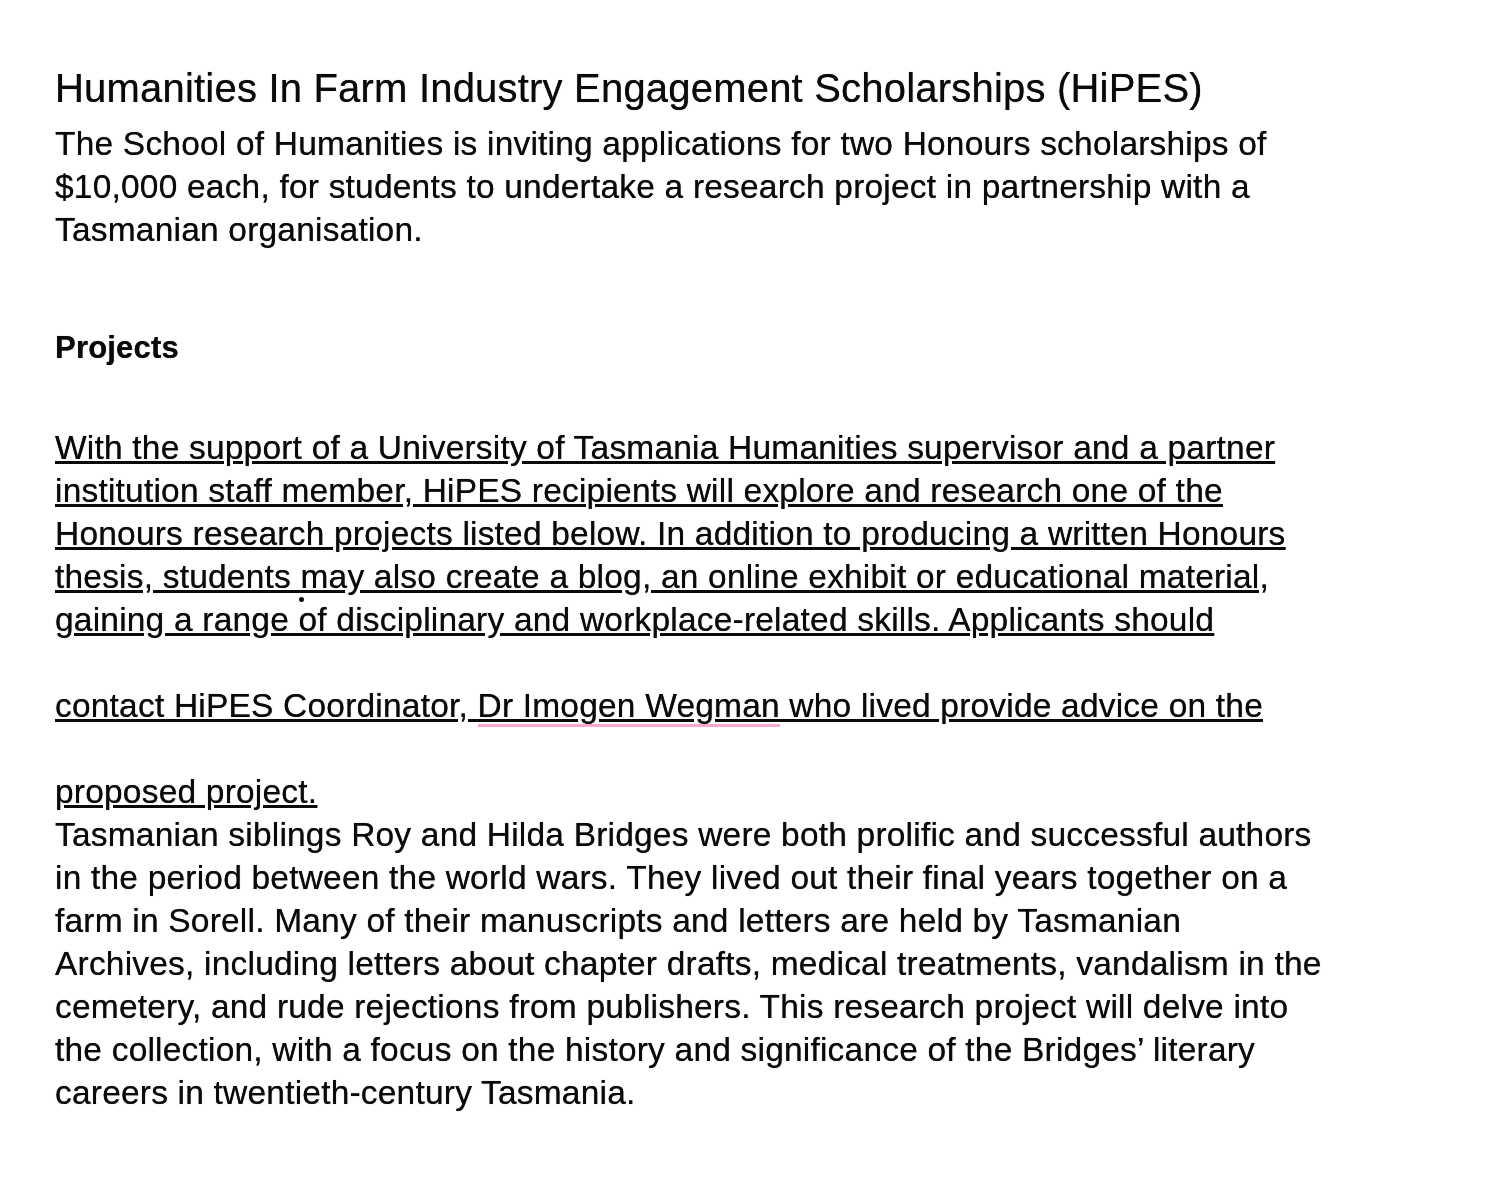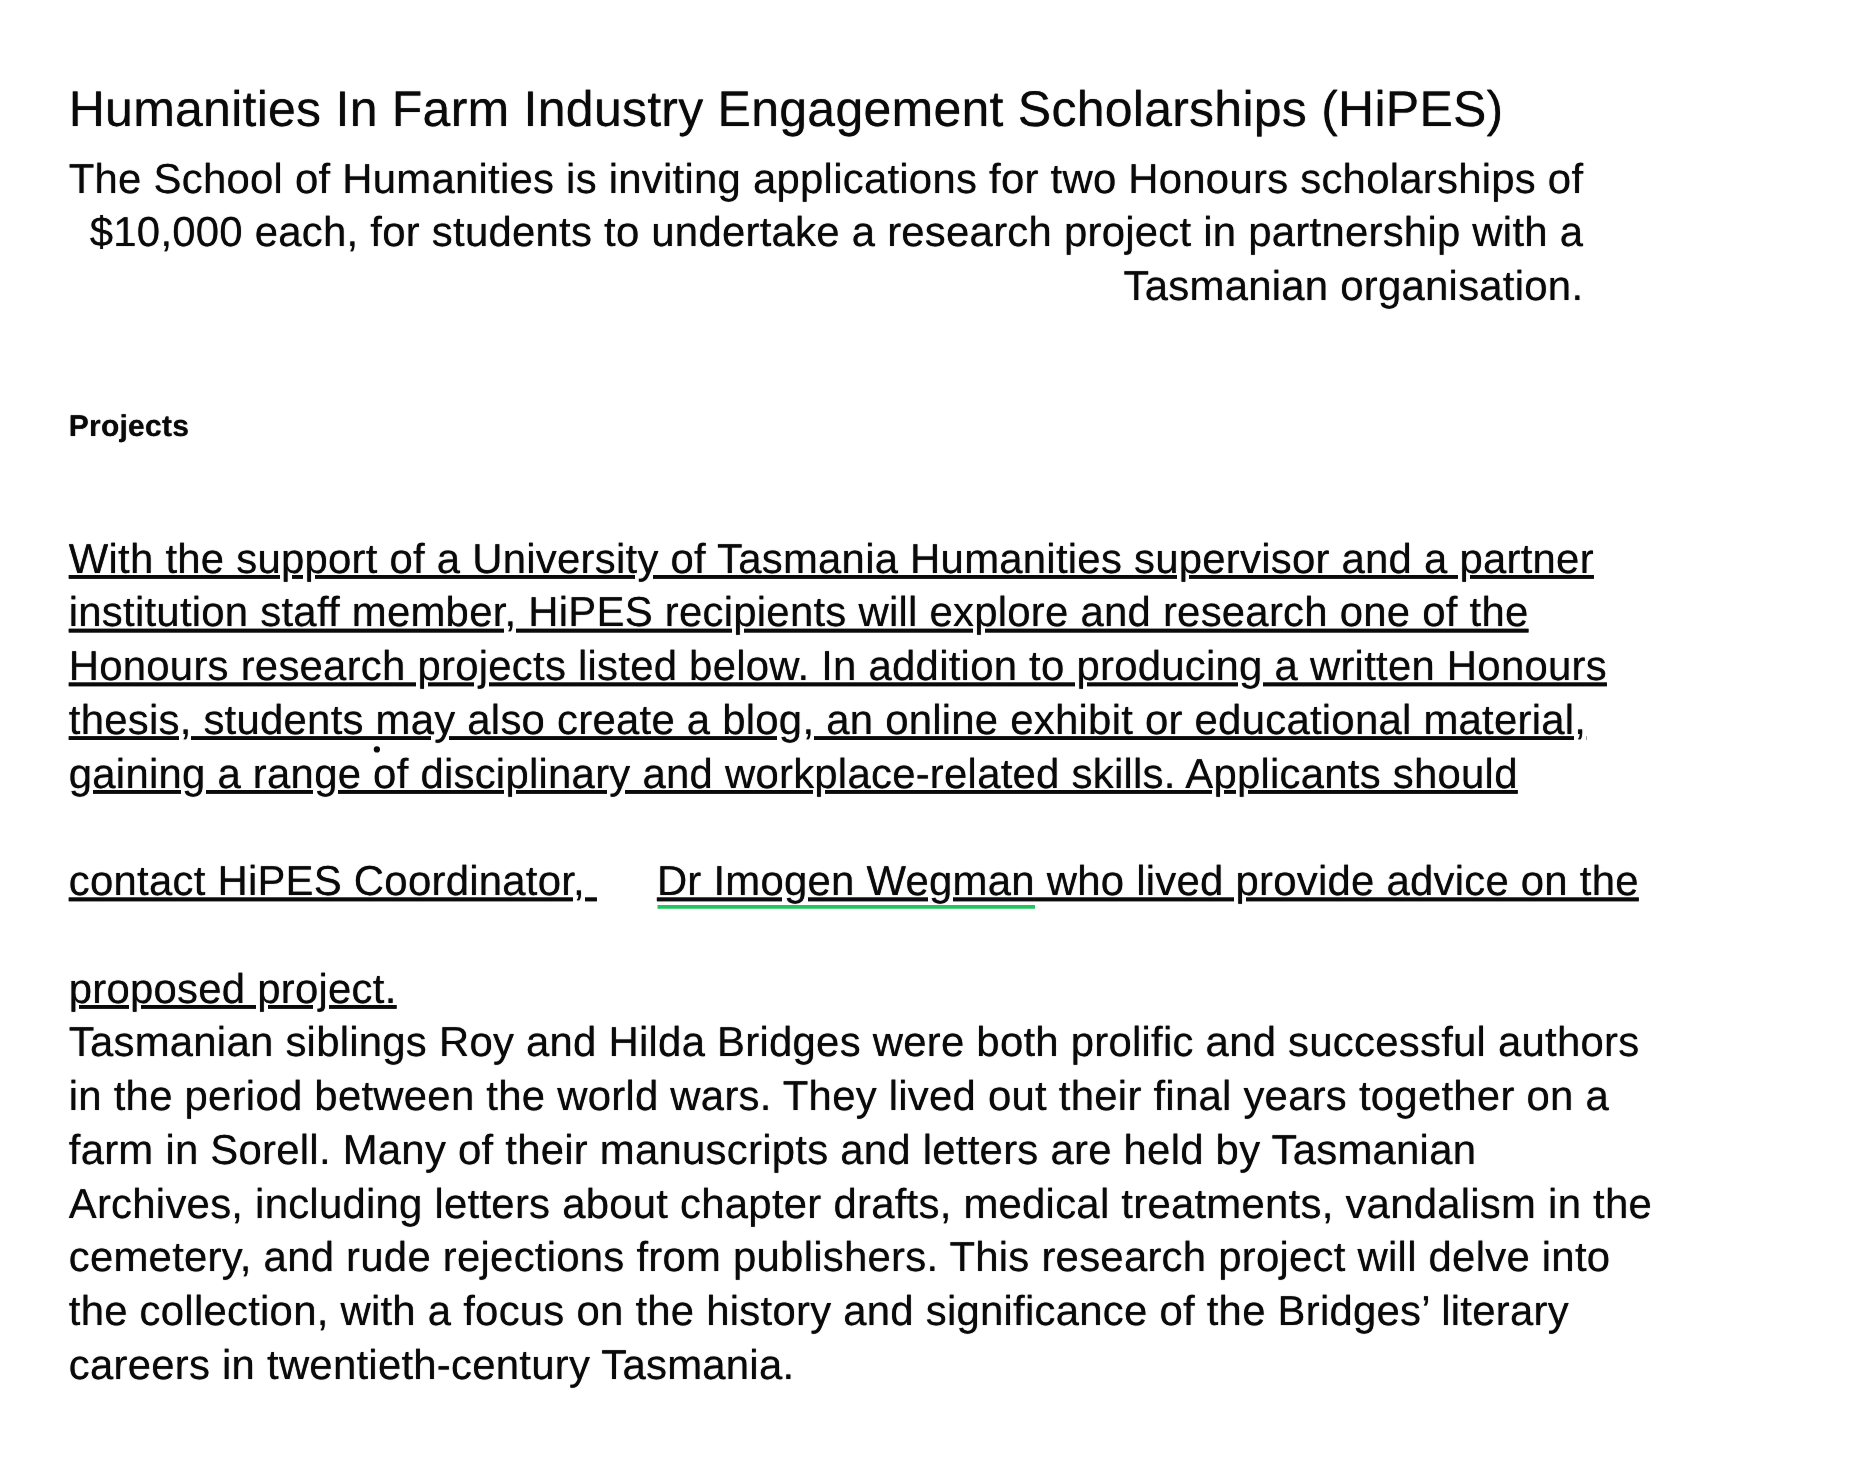--- a/index.html
+++ b/index.html
@@ -22,32 +22,31 @@
   .doc-title {
     position: absolute; left: 55px; top: 38px;
     font-size: 40px; line-height: 47px; font-weight: 400;
     white-space: nowrap;
   }
   .para {
     position: absolute; left: 55px;
     font-size: 33.5px; line-height: 43px; font-weight: 400;
     white-space: pre-line;
   }
-  #para1 { top: 122px; text-align: right; }
+  #para1 { top: 122px; }
   .section-heading {
     position: absolute; left: 55px; top: 300px;
-    font-size: 24px; line-height: 43px; font-weight: 700;
+    font-size: 31px; line-height: 43px; font-weight: 700;
   }
   #para2 { top: 383px; text-decoration: underline; }
   #para2 .line { white-space: pre; }
   .inline-link {
-    border-bottom: 3px solid #22c55e;
+    border-bottom: 3px solid #f9a8d4;
     padding-bottom: 0px;
     cursor: pointer;
-    margin-left: 48px;
   }
   .project-heading {
     position: absolute; left: 55px; top: 726px;
     font-size: 33.5px; line-height: 43px; font-weight: 400;
   }
   .project-heading .uline {
     display: inline-block;
     border-bottom: 3px solid #0a0a0a;
     line-height: 40px;
   }

